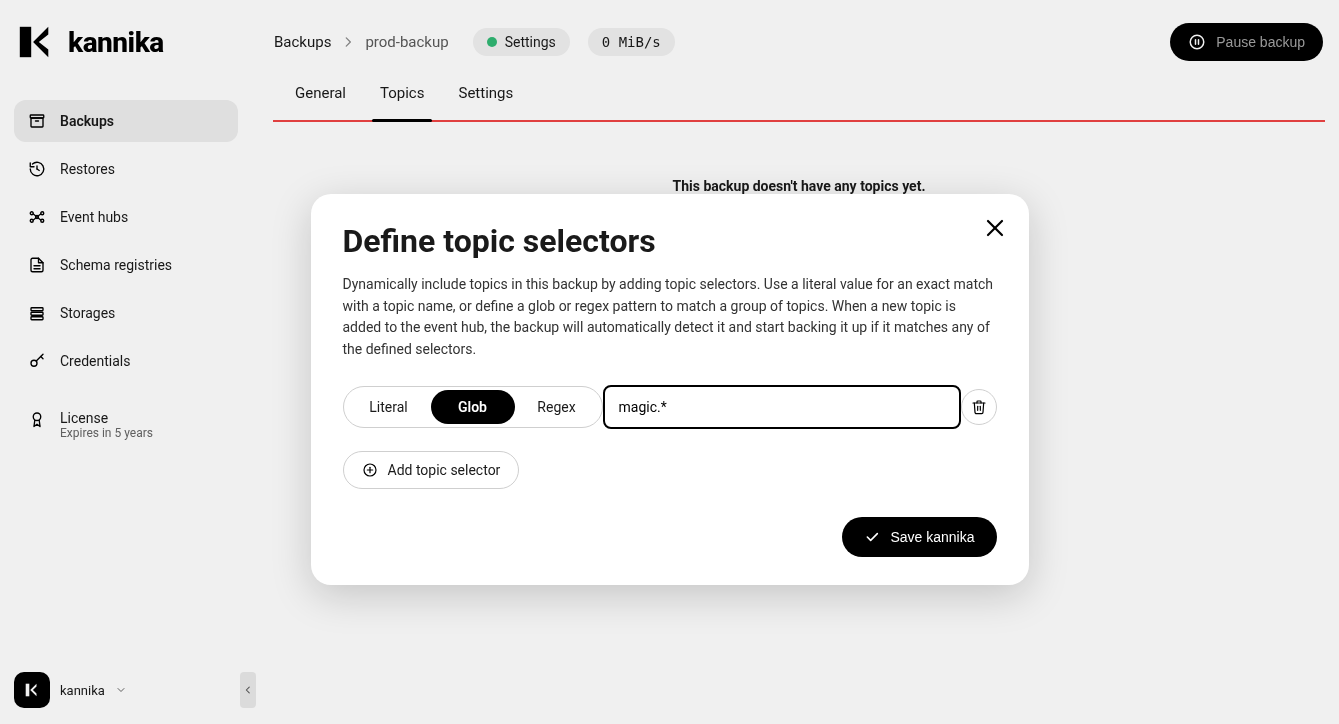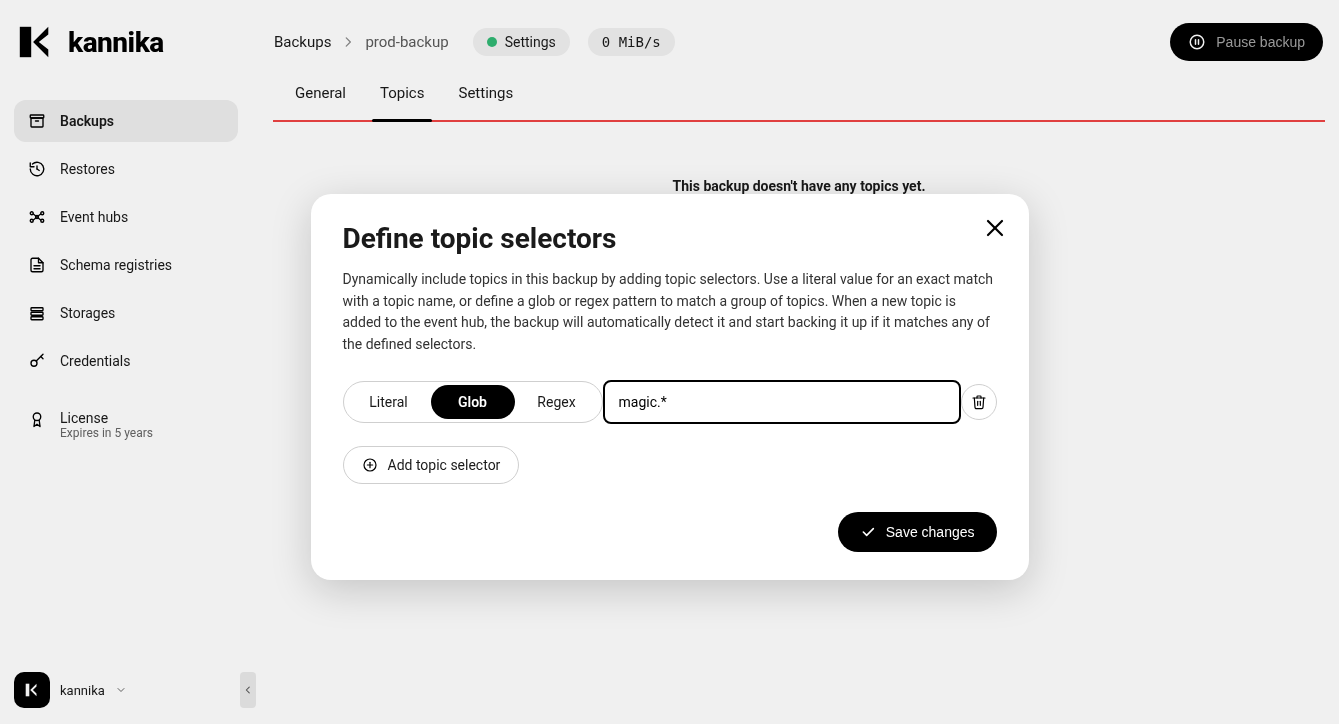--- a/index.html
+++ b/index.html
@@ -197,21 +197,21 @@
 }
 .modal {
   width: 718px;
   background: #fff;
   border-radius: 20px;
   box-shadow: 0 10px 40px rgba(0,0,0,0.18);
   padding: 28px 32px 28px 32px;
   position: relative;
 }
 .modal-title {
-  font-size: 28px;
+  font-size: 32px;
   font-weight: 700;
   margin-bottom: 14px;
 }
 .modal-close {
   position: absolute;
   right: 16px; top: 16px;
   width: 36px; height: 36px;
   display: flex; align-items: center; justify-content: center;
   cursor: pointer;
 }
@@ -499,17 +499,17 @@
       <span>Add topic selector</span>
     </div>
 
     <div class="modal-footer">
       <button class="save-btn">
         <span>
           <svg width="16" height="16" viewBox="0 0 24 24" fill="none" stroke="#fff" stroke-width="2.4" stroke-linecap="round" stroke-linejoin="round">
               <polyline points="5 12 10 17 20 7"></polyline>
             </svg>
         </span>
-        <span>Save changes</span>
+        <span>Save kannika</span>
       </button>
     </div>
   </div>
 </div>
 
 </body></html>

